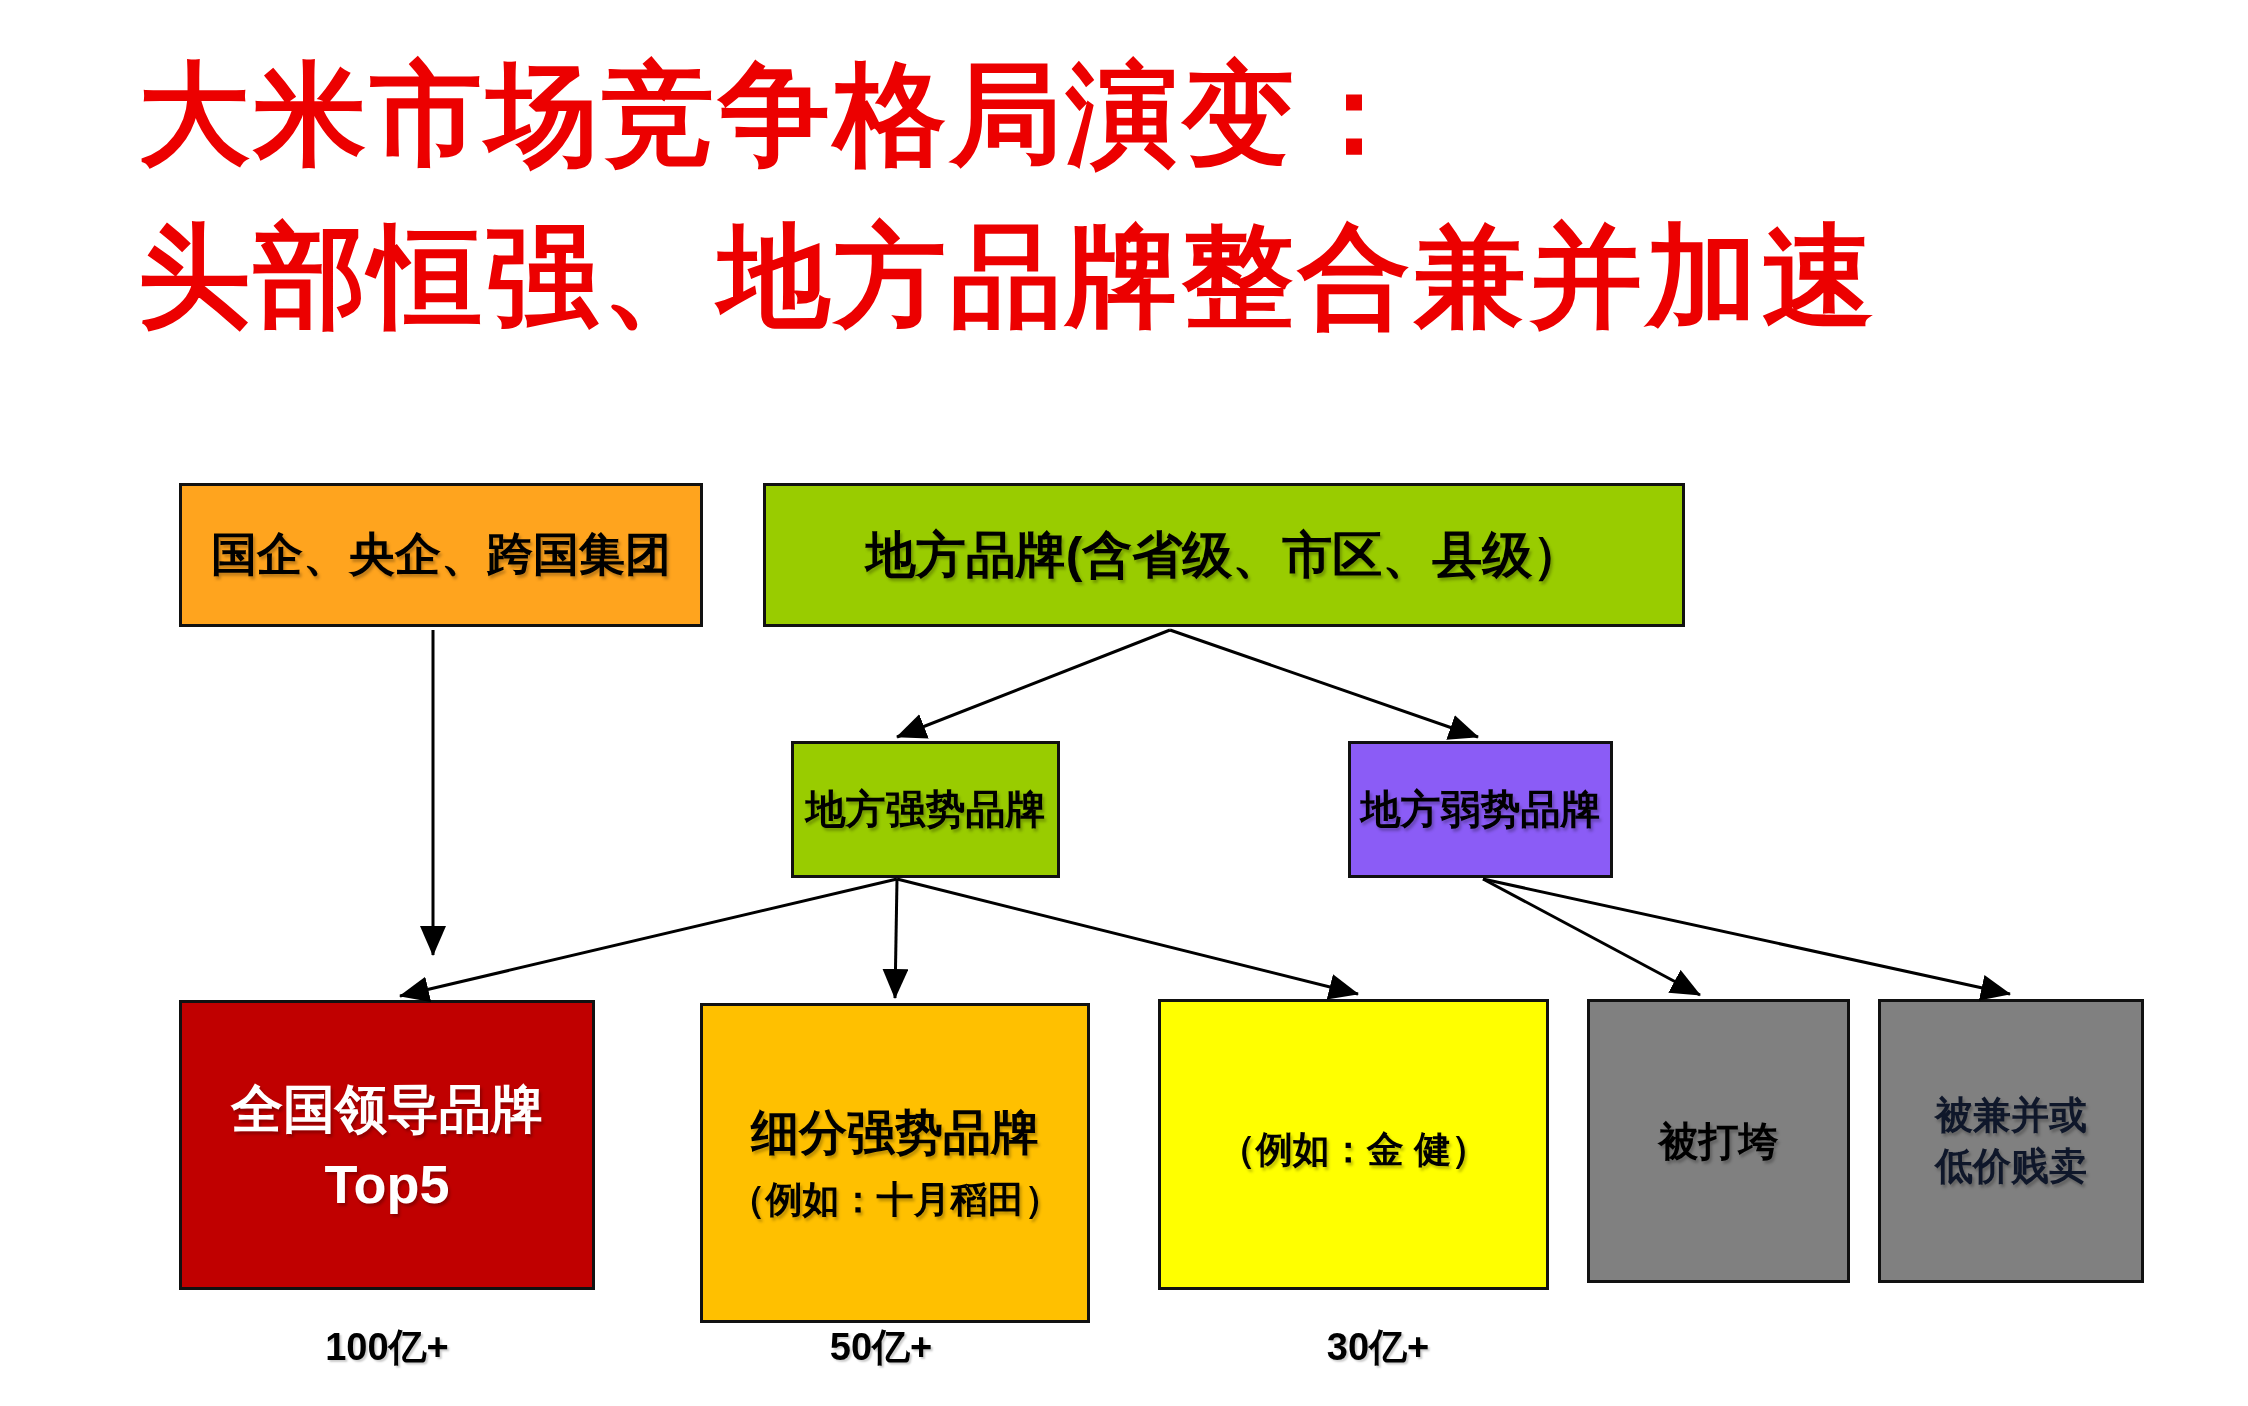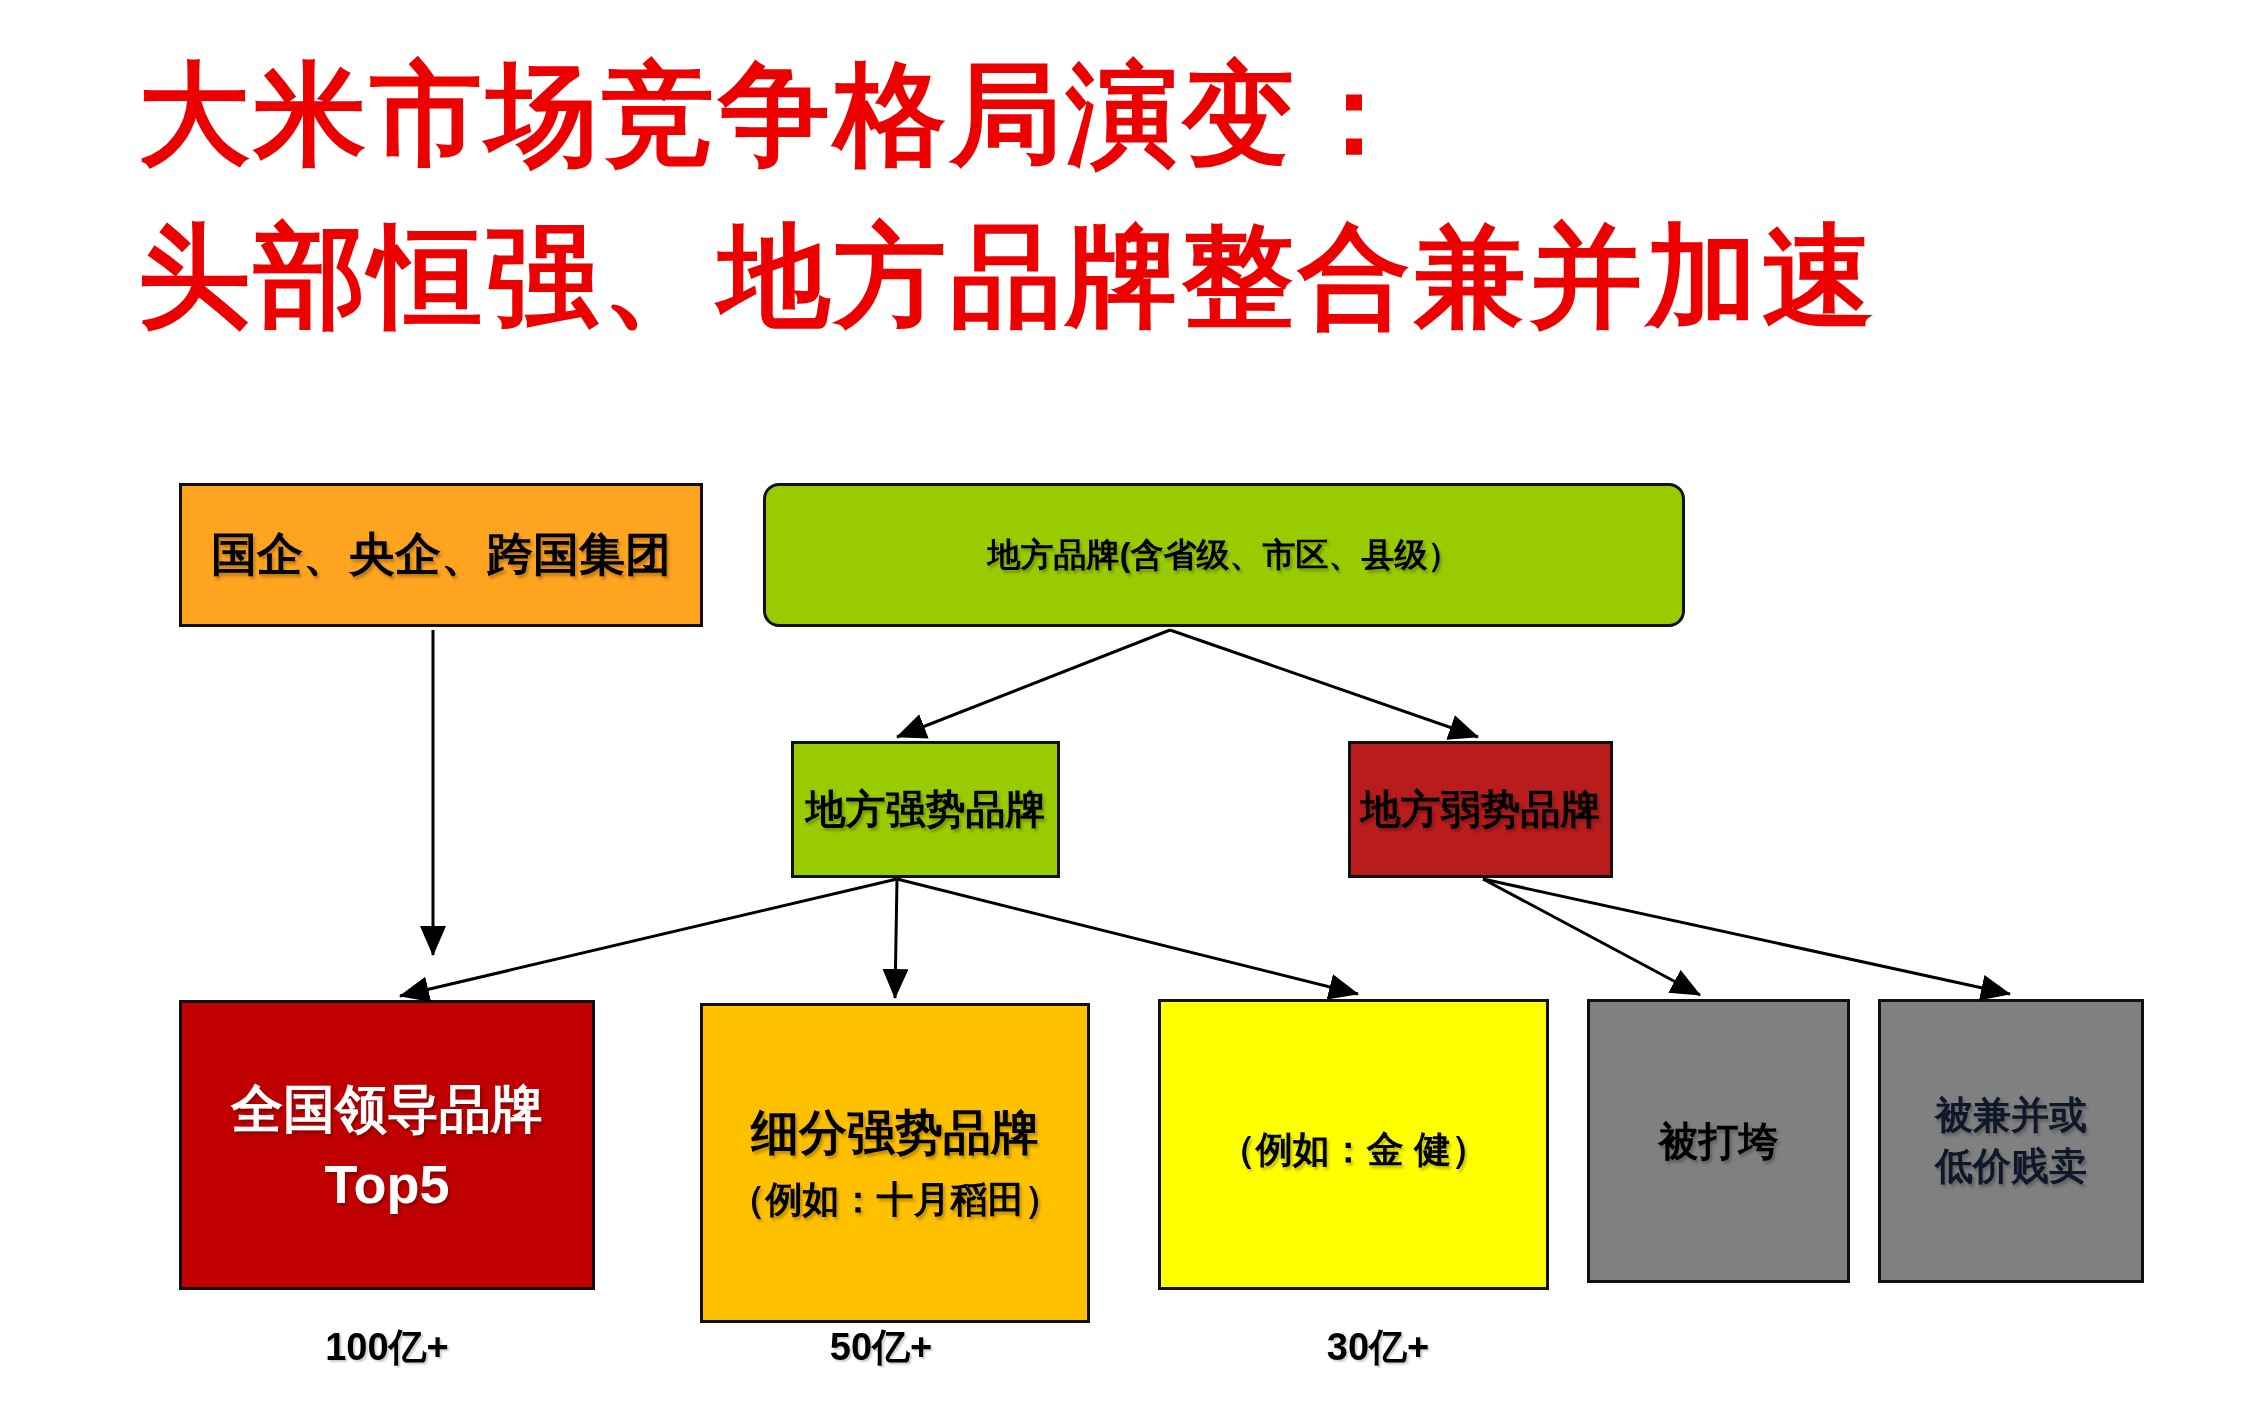--- a/index.html
+++ b/index.html
@@ -17,21 +17,21 @@
     z-index: 3; pointer-events: none;
   }
   .node {
     position: absolute; z-index: 2; box-sizing: border-box;
     border: 3px solid #111111;
     display: flex; flex-direction: column; align-items: center; justify-content: center;
     text-align: center; font-weight: bold; color: #000000;
   }
   .node .txt { text-shadow: 2px 3px 3px rgba(0,0,0,0.25); white-space: nowrap; }
   .soe      { left: 179px;  top: 483px; width: 524px; height: 144px; font-size: 46px; }
-  .local    { left: 763px;  top: 483px; width: 922px; height: 144px; font-size: 33px; border-radius: 16px; }
+  .local    { left: 763px;  top: 483px; width: 922px; height: 144px; font-size: 50px; }
   .strong   { left: 763px;  top: 741px; width: 269px; height: 137px; font-size: 40px; margin-left: 28px; }
   .weak     { left: 1348px; top: 741px; width: 265px; height: 137px; font-size: 40px; }
   .national { left: 179px;  top: 1000px; width: 416px; height: 290px; }
   .national .l1 { font-size: 52px; }
   .national .l2 { font-size: 54px; margin-top: 8px; }
   .segment  { left: 700px;  top: 1003px; width: 390px; height: 320px; }
   .region   { left: 1158px; top: 999px;  width: 391px; height: 291px; }
   .segment .l1, .region .l1 { font-size: 48px; }
   .segment .l2, .region .l2 { font-size: 37px; margin-top: 10px; }
   .crushed  { left: 1587px; top: 999px; width: 263px; height: 284px; font-size: 40px; }
@@ -76,21 +76,21 @@
   </div>
 
   <div class="node local" style="background-color: rgb(153, 204, 0); color: rgb(0, 0, 0);">
     <span class="txt">地方品牌(含省级、市区、县级）</span>
   </div>
 
   <div class="node strong" style="background-color: rgb(153, 204, 0); color: rgb(0, 0, 0);">
     <span class="txt">地方强势品牌</span>
   </div>
 
-  <div class="node weak" style="background-color: #b91c1c; color: rgb(0, 0, 0); justify-content: center;">
+  <div class="node weak" style="background-color: #8b5cf6; color: rgb(0, 0, 0); justify-content: center;">
     <span class="txt">地方弱势品牌</span>
   </div>
 
   <div class="node national" style="background-color: rgb(192, 0, 0); color: rgb(255, 255, 255);">
     <div class="txt l1">全国领导品牌</div>
     <div class="txt l2">Top5</div>
   </div>
 
   <div class="node segment" style="background-color: rgb(255, 192, 0); color: rgb(0, 0, 0);">
     <div class="txt l1">细分强势品牌</div>

